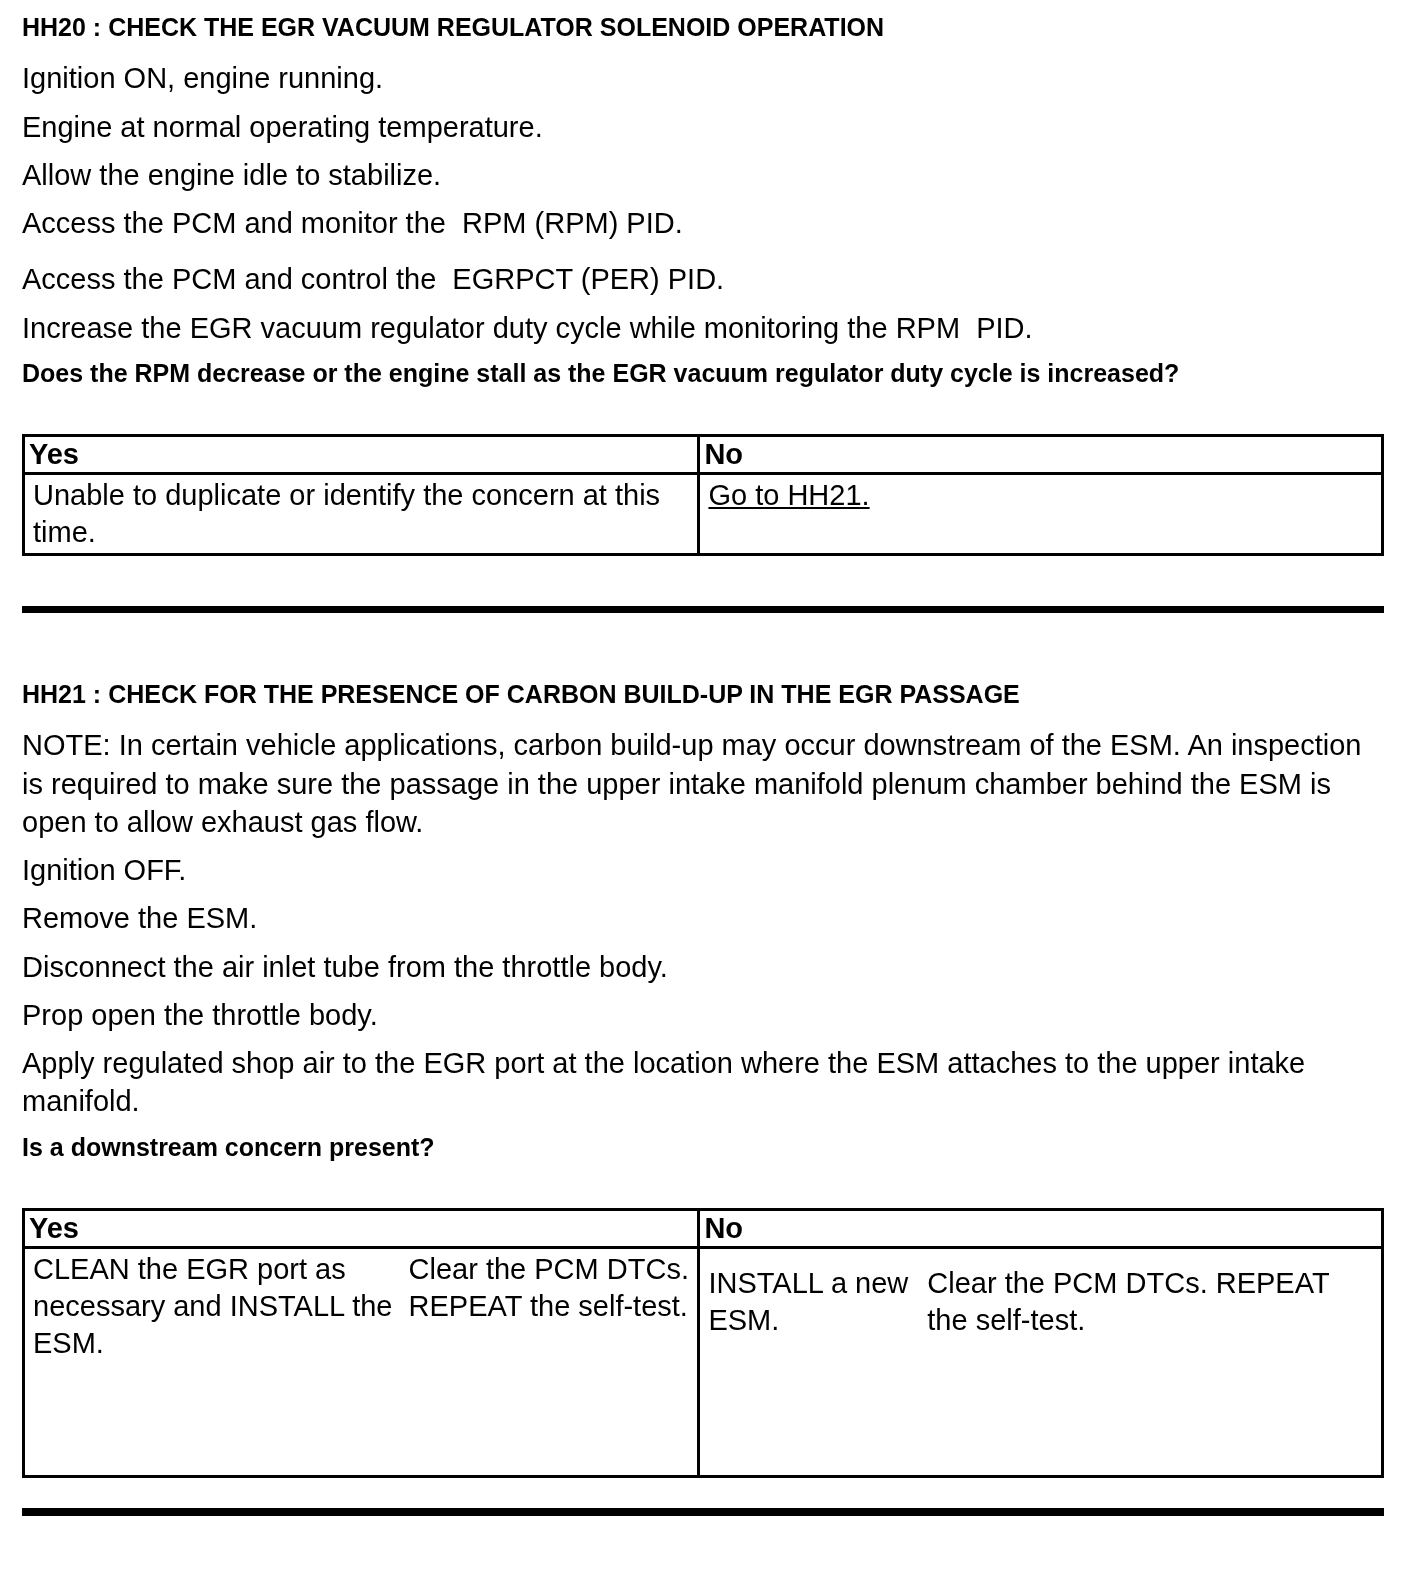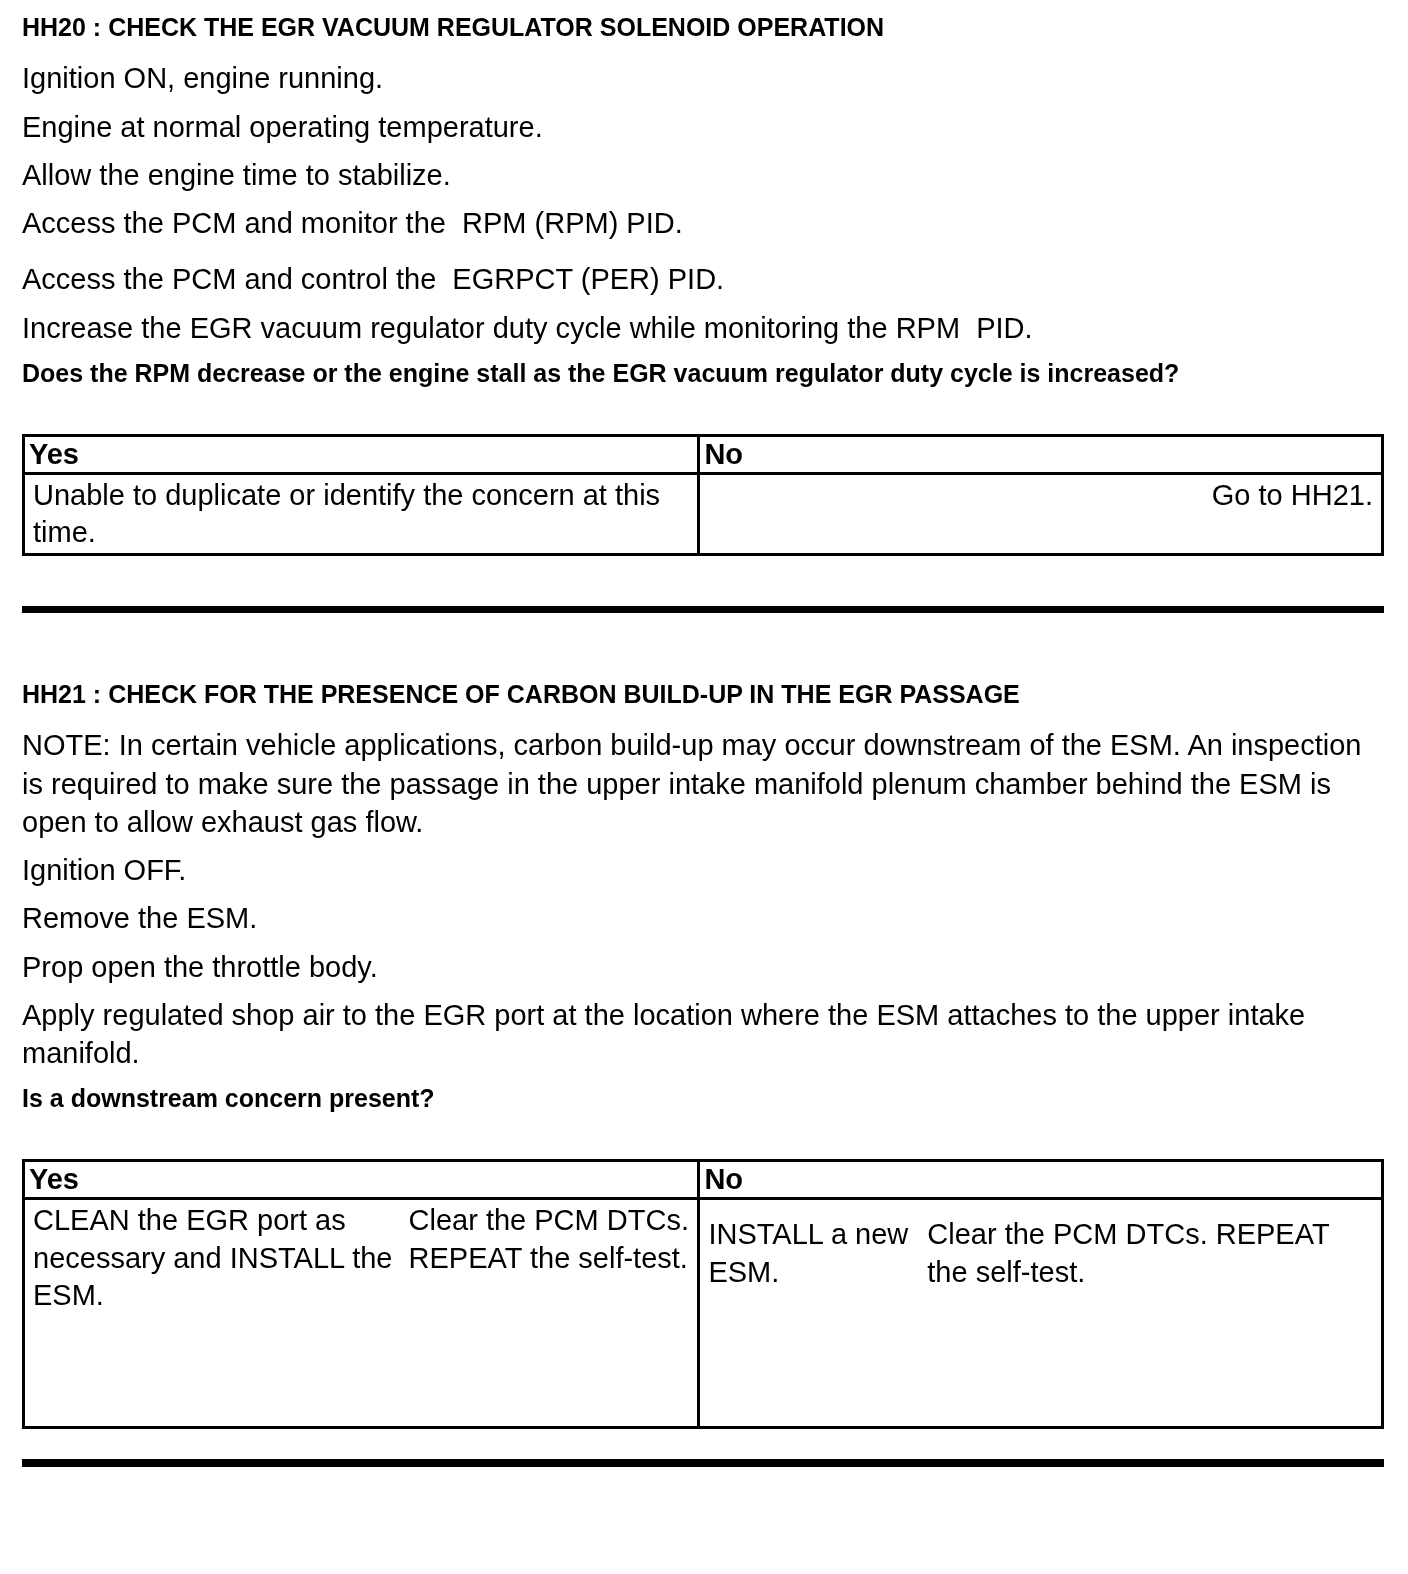--- a/index.html
+++ b/index.html
@@ -53,22 +53,23 @@
     text-align: left;
     padding: 1px 4px;
   }
   table.results-table td {
     font-size: 29px;
     padding: 2px 8px;
     vertical-align: top;
     line-height: 1.28;
   }
   td.center-cell {
-    text-align: right;
+    text-align: left;
     vertical-align: middle;
+    text-decoration: underline;
   }
   .col-yes { width: 49.7%; }
   .col-no  { width: 50.3%; }
   .tall-cell-inner {
     min-height: 222px;
     display: flex;
     flex-direction: row;
     justify-content: space-between;
   }
   .tall-cell-inner.pad-top-line1 { padding-top: 14px; }
@@ -84,21 +85,21 @@
 </head>
 <body>
 
 <div class="page">
 
   <div>
     <h1 class="section-heading">HH20 : CHECK THE EGR VACUUM REGULATOR SOLENOID OPERATION</h1>
 
     <p class="step">Ignition ON, engine running.</p>
     <p class="step">Engine at normal operating temperature.</p>
-    <p class="step">Allow the engine time to stabilize.</p>
+    <p class="step">Allow the engine idle to stabilize.</p>
     <p class="step">Access the PCM and monitor the  RPM (RPM) PID.</p>
     <p class="step gap-top">Access the PCM and control the  EGRPCT (PER) PID.</p>
     <p class="step">Increase the EGR vacuum regulator duty cycle while monitoring the RPM  PID.</p>
 
     <p class="question">Does the RPM decrease or the engine stall as the EGR vacuum regulator duty cycle is increased?</p>
 
     <table class="results-table">
       <colgroup>
         <col class="col-yes">
         <col class="col-no">
@@ -121,20 +122,21 @@
   <div class="rule"></div>
   <div class="section2-spacer"></div>
 
   <div>
     <h1 class="section-heading">HH21 : CHECK FOR THE PRESENCE OF CARBON BUILD-UP IN THE EGR PASSAGE</h1>
 
     <p class="step">NOTE: In certain vehicle applications, carbon build-up may occur downstream of the ESM. An inspection is required to make sure the passage in the upper intake manifold plenum chamber behind the ESM is open to allow exhaust gas flow.</p>
 
     <p class="step">Ignition OFF.</p>
     <p class="step">Remove the ESM.</p>
+    <p class="step">Disconnect the air inlet tube from the throttle body.</p>
     <p class="step">Prop open the throttle body.</p>
     <p class="step">Apply regulated shop air to the EGR port at the location where the ESM attaches to the upper intake manifold.</p>
 
     <p class="question">Is a downstream concern present?</p>
 
     <table class="results-table">
       <colgroup>
         <col class="col-yes">
         <col class="col-no">
       </colgroup>

